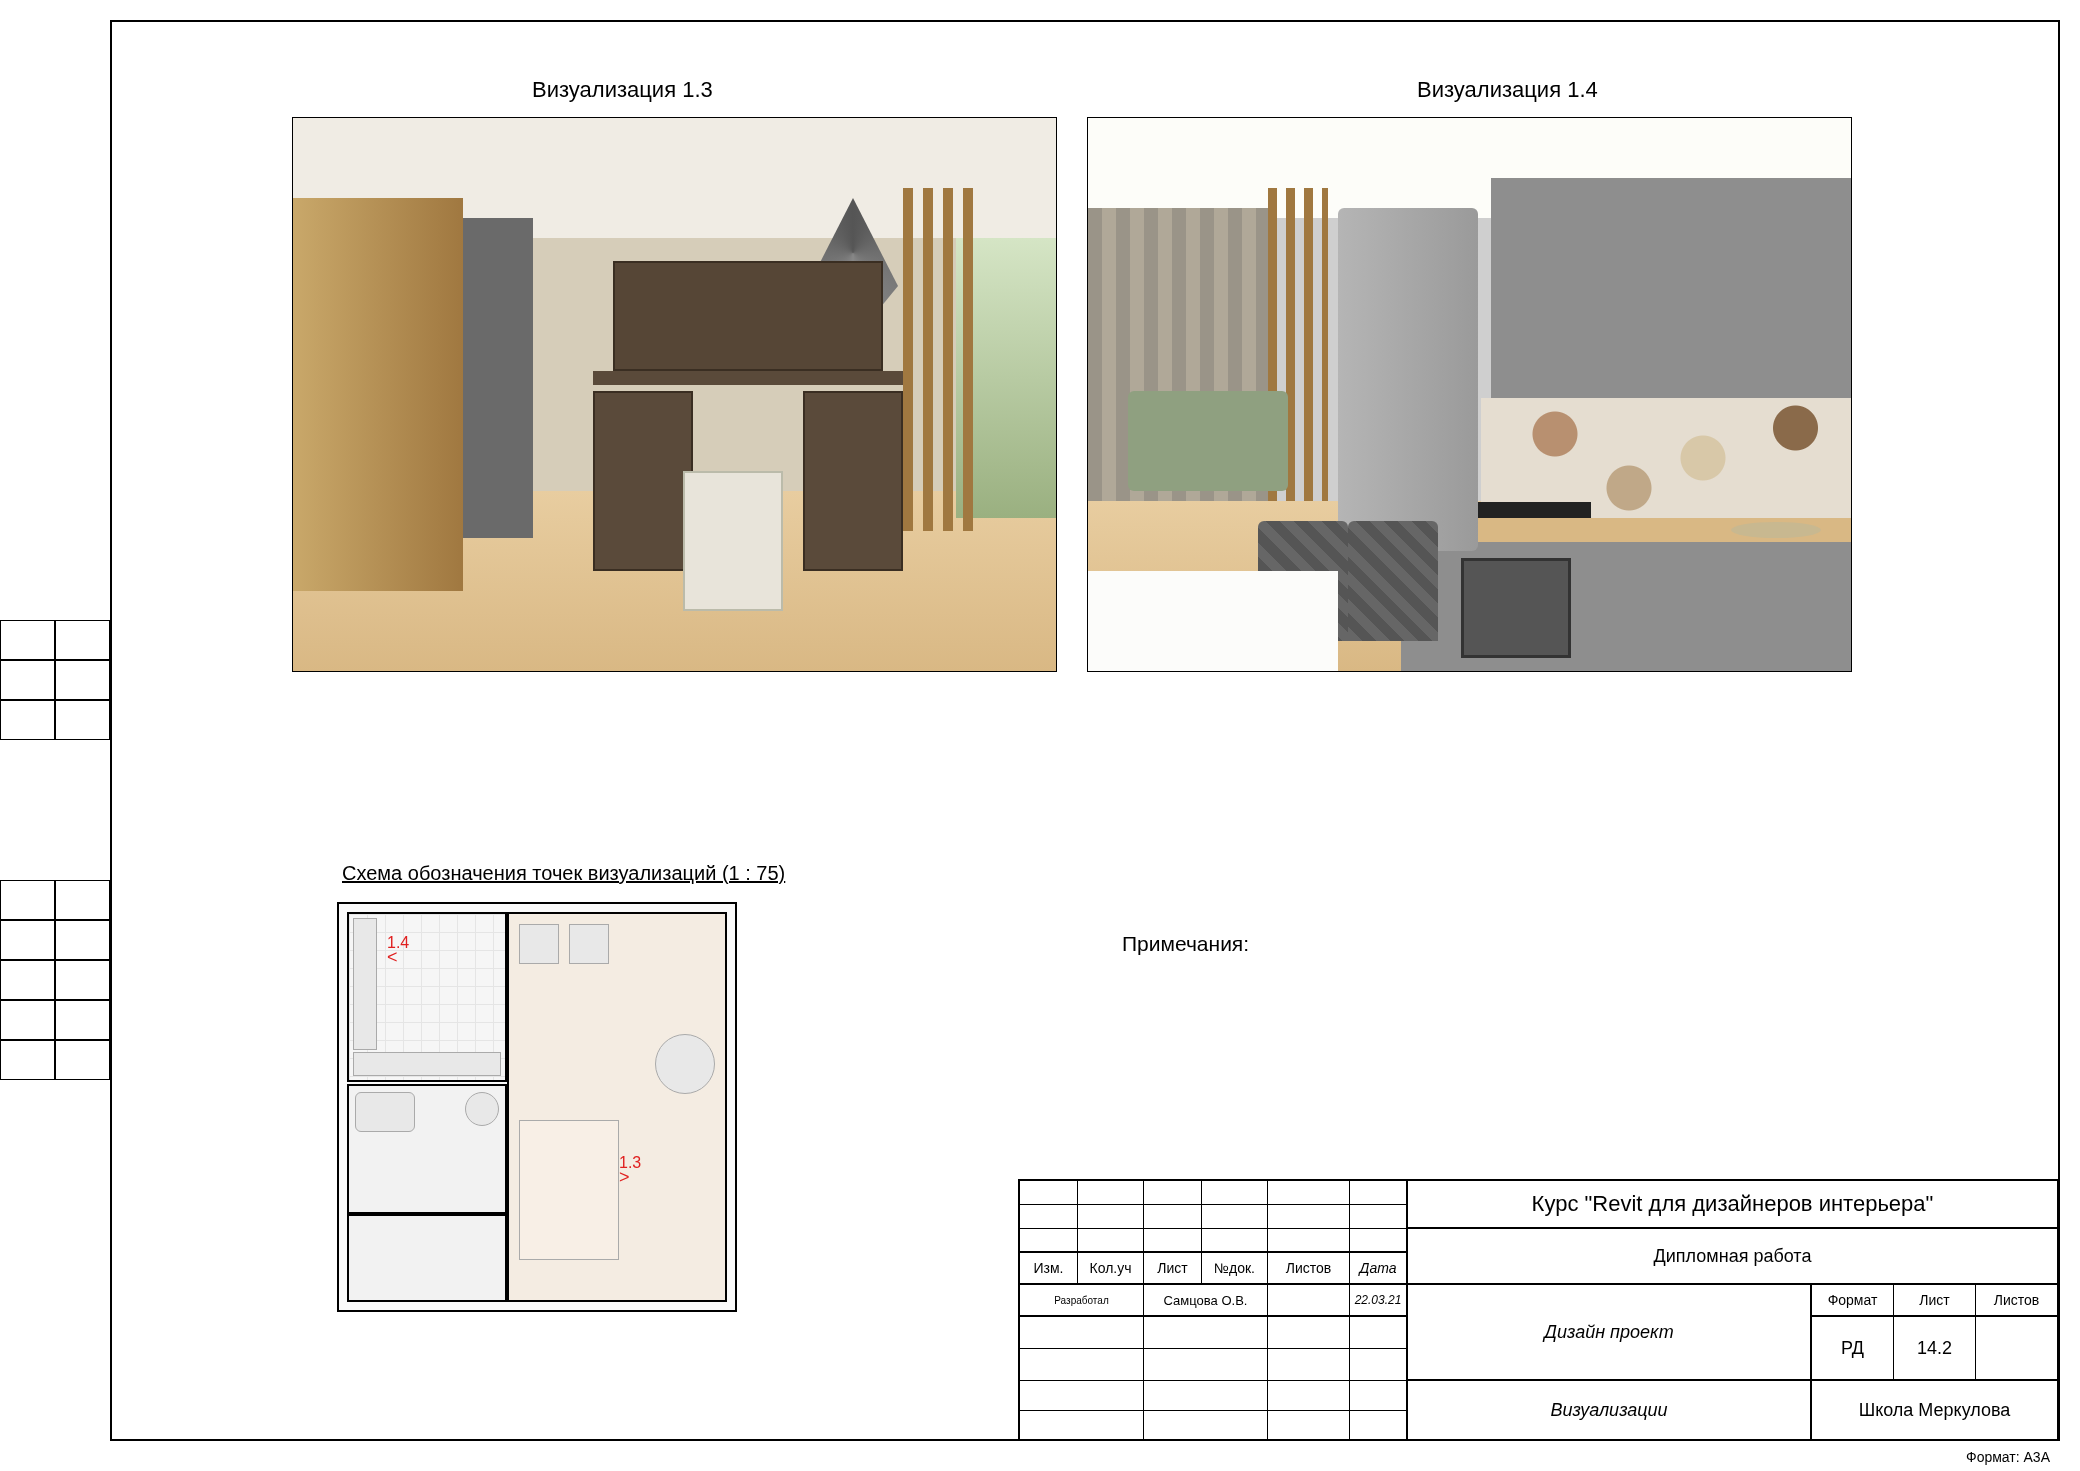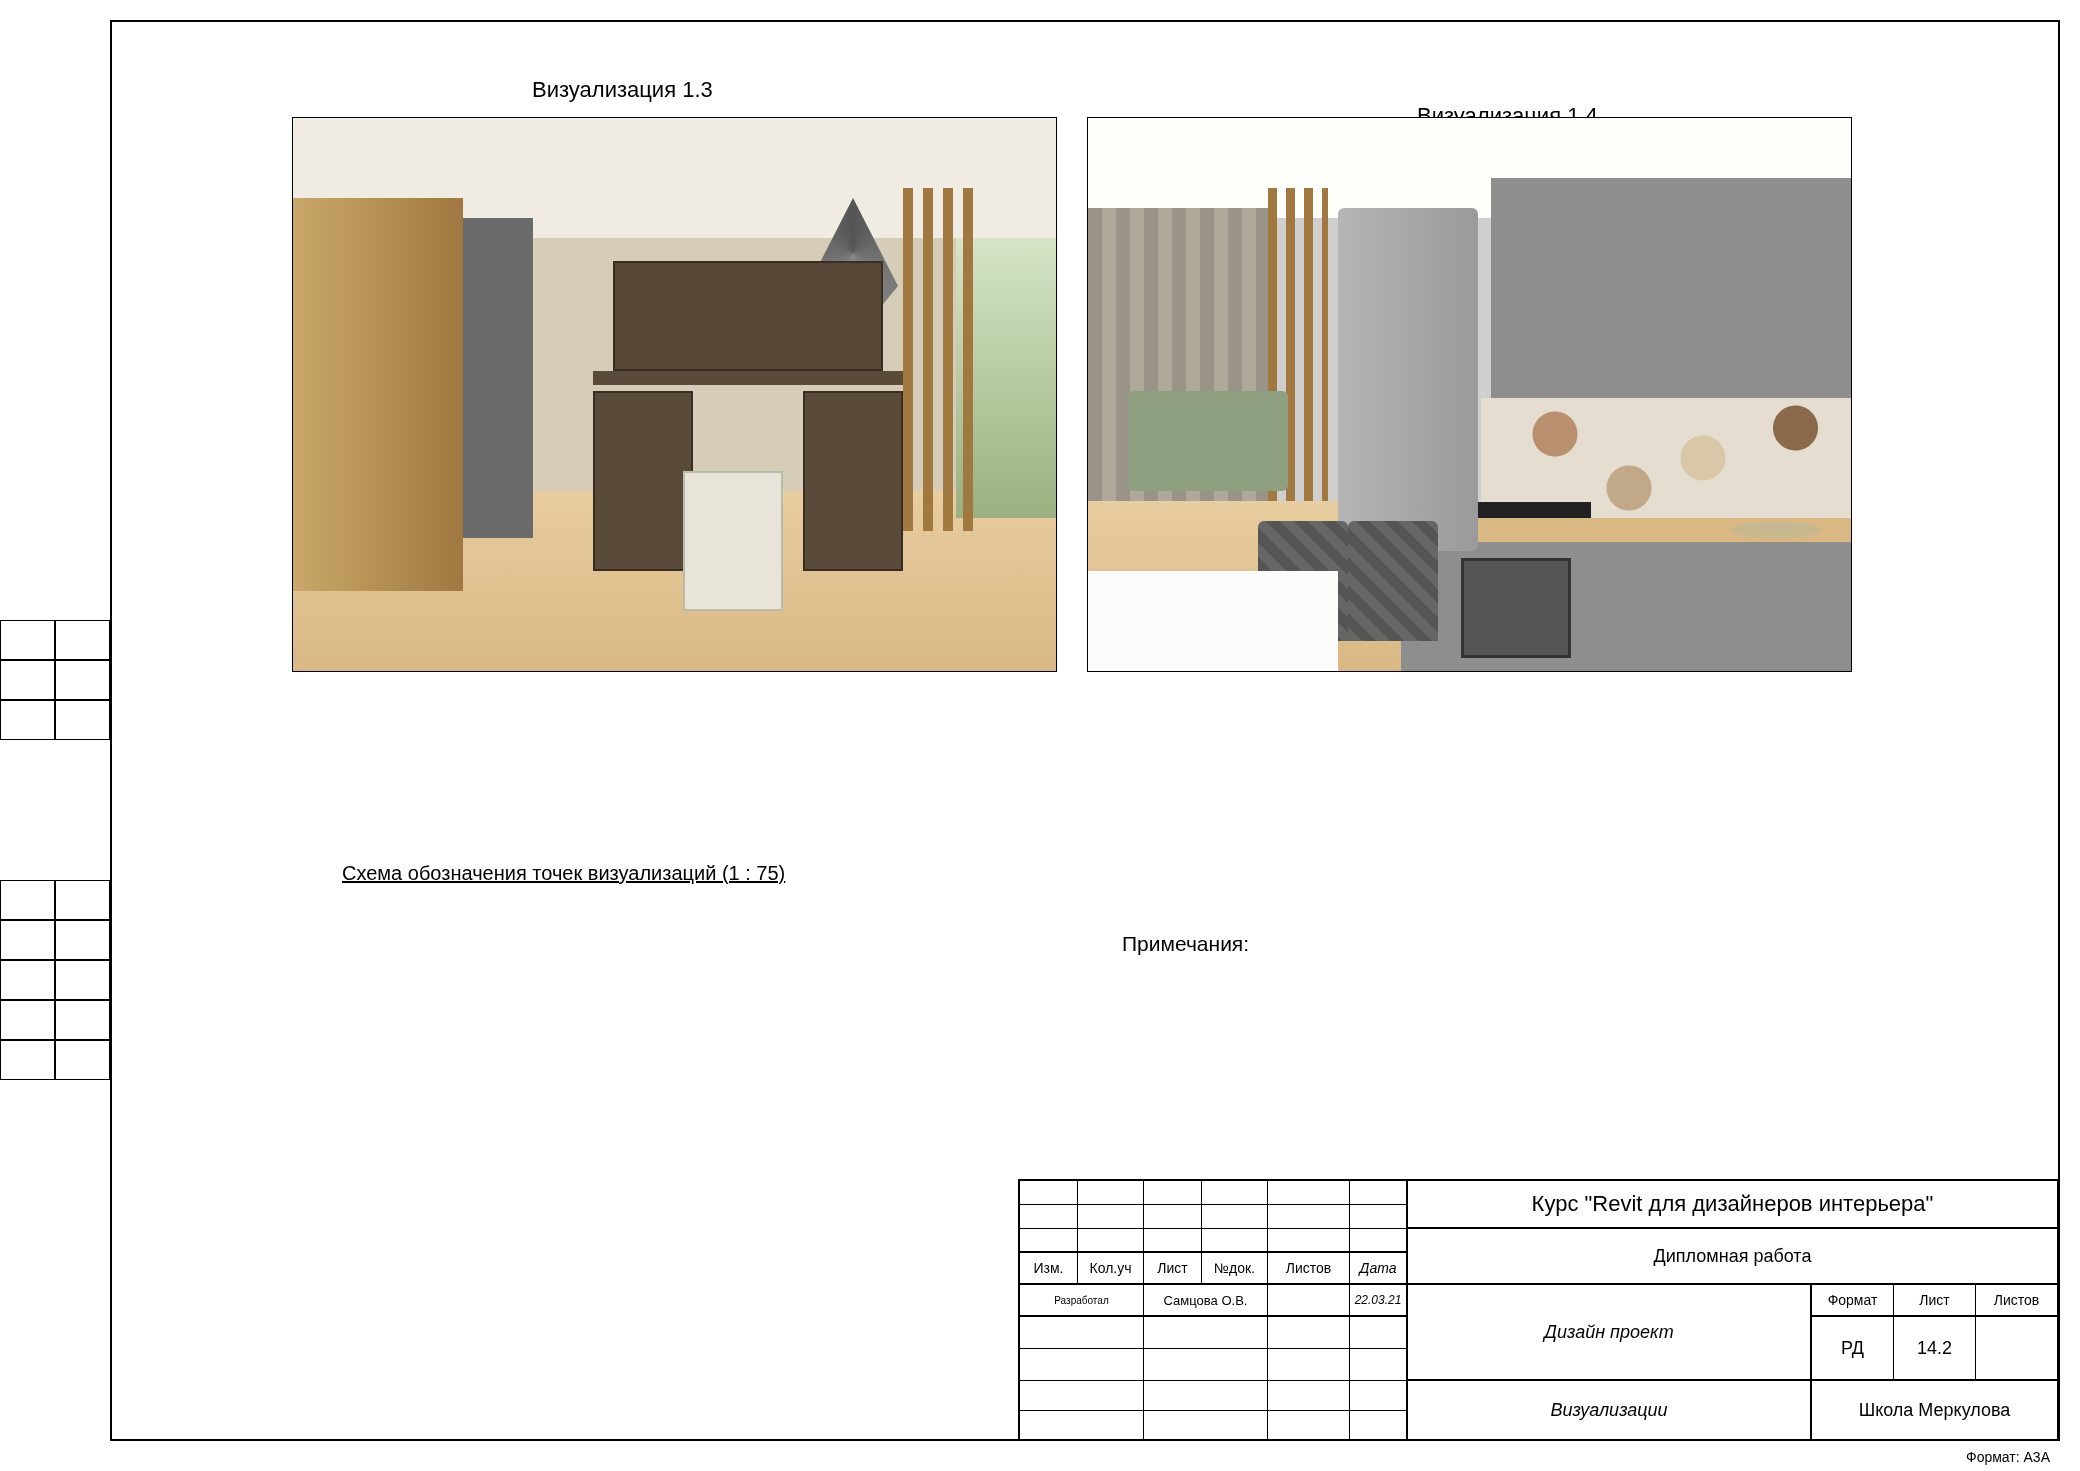--- a/index.html
+++ b/index.html
@@ -34,21 +34,21 @@
     flex: 1;
   }
   .binding-marks .block1 { height: 120px; }
   .binding-marks .block2 { height: 200px; margin-top: 140px;}
   .vis-title {
     position: absolute;
     font-size: 22px;
     text-align: center;
   }
   .vis-title-1 { top: 55px; left: 420px; }
-  .vis-title-2 { top: 55px; left: 1305px; margin-top: 26px; }
+  .vis-title-2 { top: 55px; left: 1305px; }
   .render-frame {
     position: absolute;
     border: 1.5px solid #000;
     background: #ddd;
     overflow: hidden;
   }
   .render-1 { top: 95px; left: 180px; width: 765px; height: 555px; }
   .render-2 { top: 95px; left: 975px; width: 765px; height: 555px; }
 
   
@@ -233,20 +233,43 @@
     <div class="r2-hob"></div>
     <div class="r2-sink"></div>
     <div class="r2-fridge"></div>
     <div class="r2-chair c1"></div>
     <div class="r2-chair c2"></div>
     <div class="r2-table"></div>
   </div>
 
   <div class="scheme-title">Схема обозначения точек визуализаций (1 : 75)</div>
 
+  <div class="floorplan">
+    <div class="fp-room-main">
+      <div class="fp-furn" style="left:10px; top:10px; width:40px; height:40px;"></div>
+      <div class="fp-furn" style="left:60px; top:10px; width:40px; height:40px;"></div>
+      <div class="fp-furn" style="left:10px; bottom:40px; width:100px; height:140px; background:#f8efe6;"></div>
+      <div class="fp-furn" style="right:10px; top:120px; width:60px; height:60px; border-radius:50%;"></div>
+    </div>
+    <div class="fp-kitchen">
+      <div class="fp-furn" style="left:4px; bottom:4px; right:4px; height:24px;"></div>
+      <div class="fp-furn" style="left:4px; top:4px; width:24px; bottom:30px;"></div>
+    </div>
+    <div class="fp-bath">
+      <div class="fp-furn" style="left:6px; top:6px; width:60px; height:40px; border-radius:6px;"></div>
+      <div class="fp-furn" style="right:6px; top:6px; width:34px; height:34px; border-radius:50%;"></div>
+    </div>
+    <div class="fp-hall"></div>
+    <div class="fp-marker fp-m14">
+      <span>1.4</span><span class="arrow">&lt;</span>
+    </div>
+    <div class="fp-marker fp-m13">
+      <span>1.3</span><span class="arrow">&gt;</span>
+    </div>
+  </div>
 
   <div class="notes-block">
     <h4>Примечания:</h4>
   </div>
 
   <div class="titleblock">
 
     <div style="grid-column:1;grid-row:1"></div>
       <div style="grid-column:2;grid-row:1"></div>
       <div style="grid-column:3;grid-row:1"></div>

